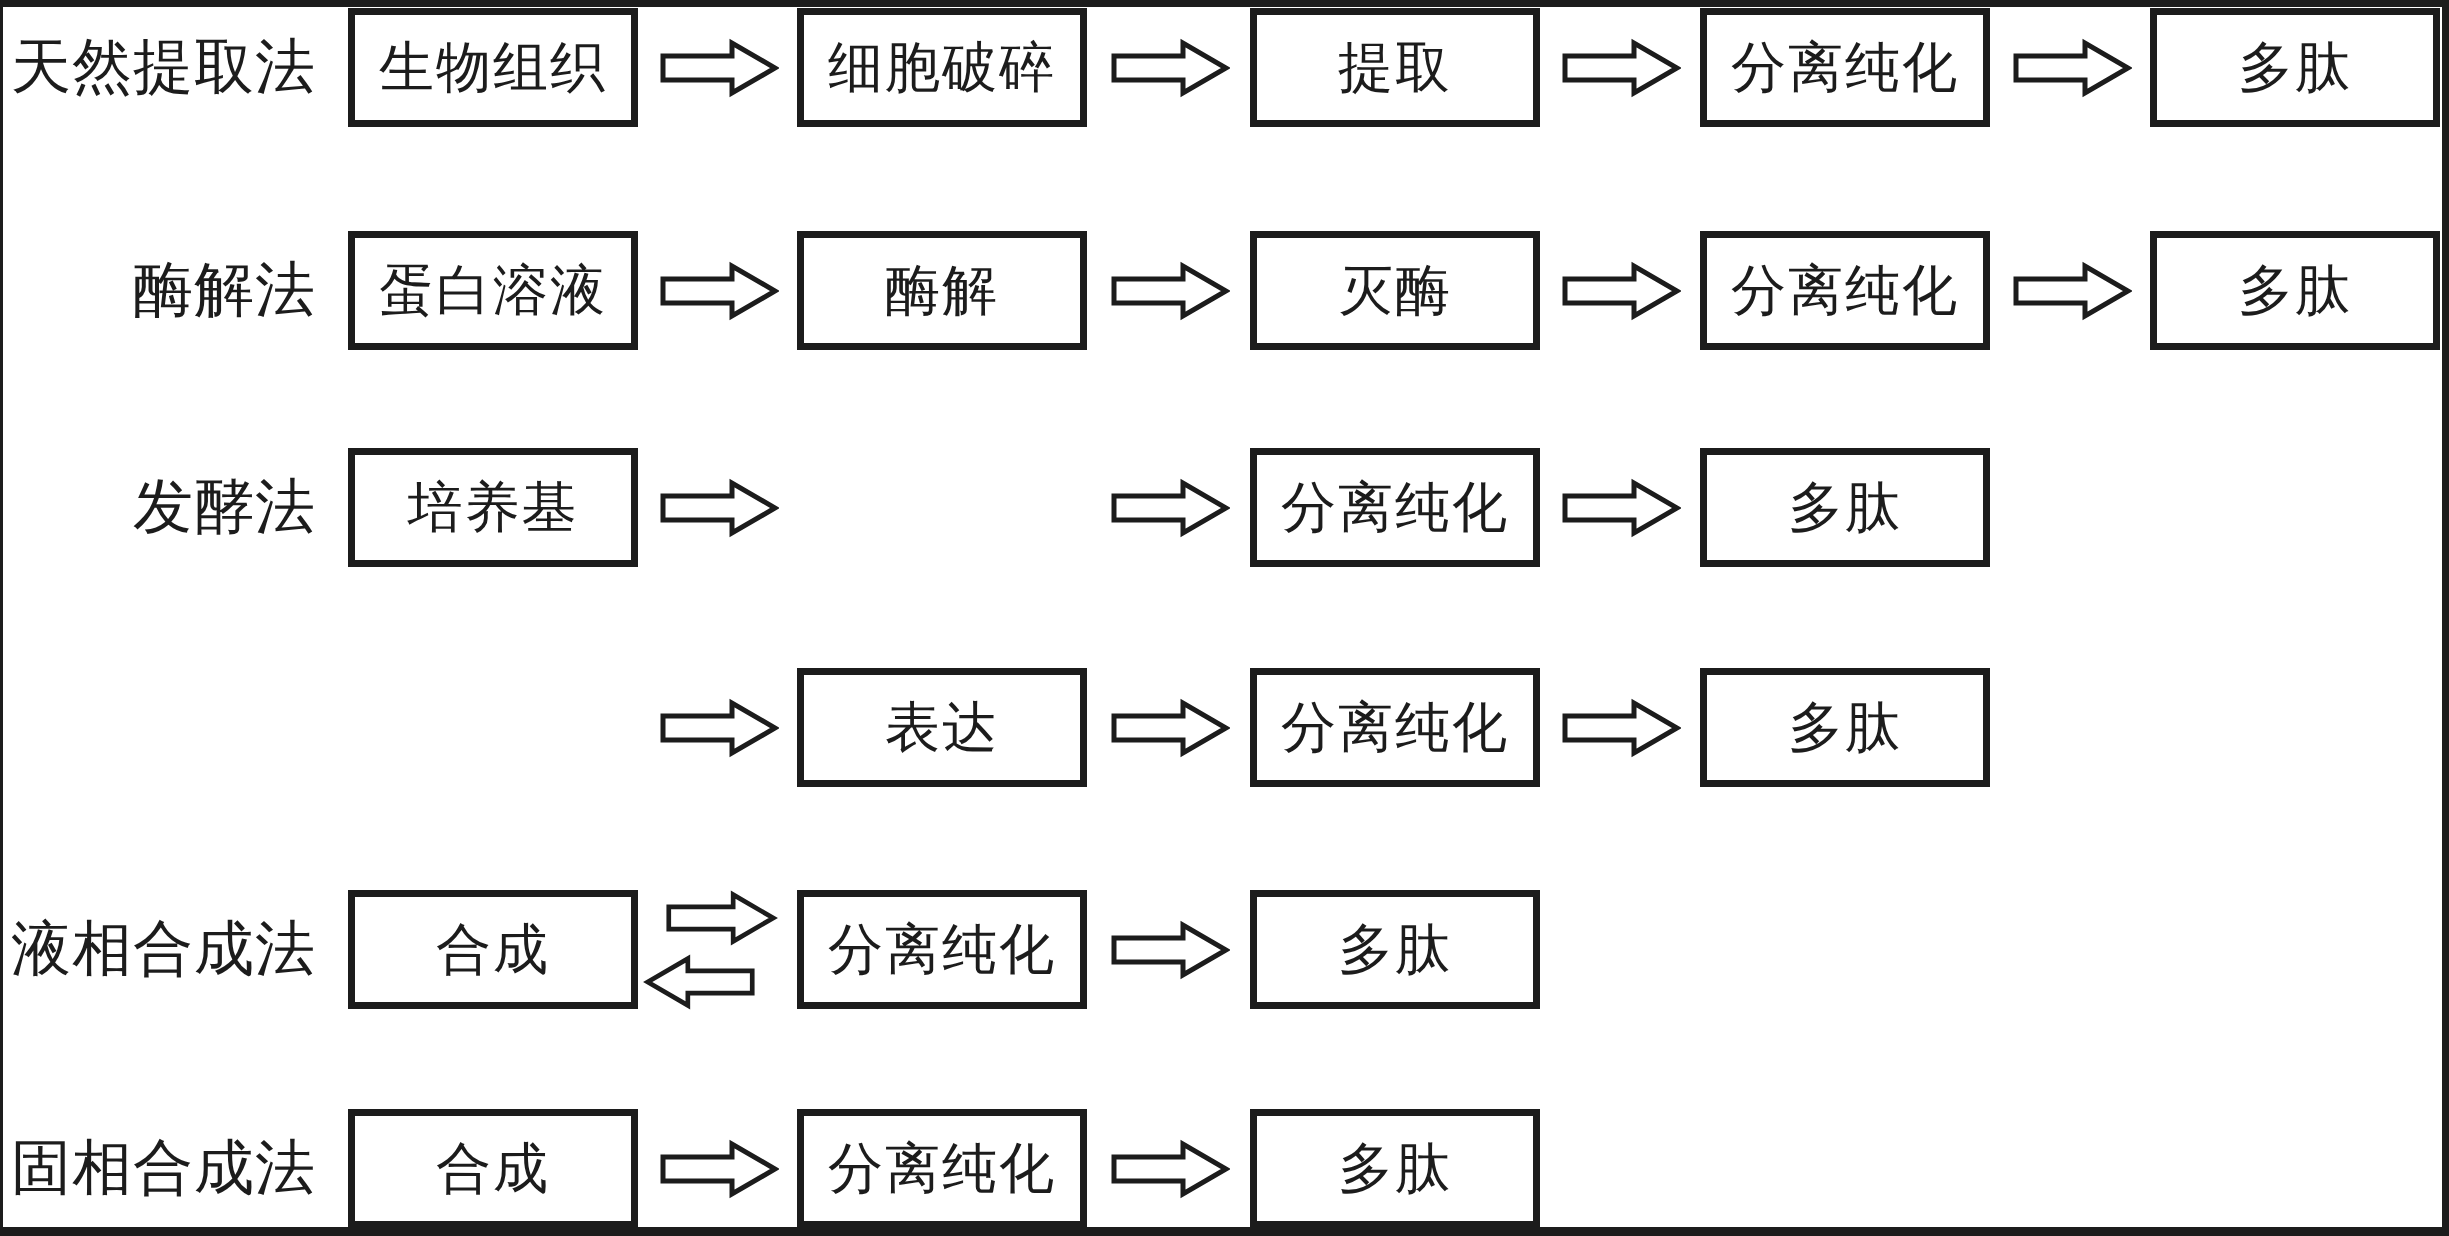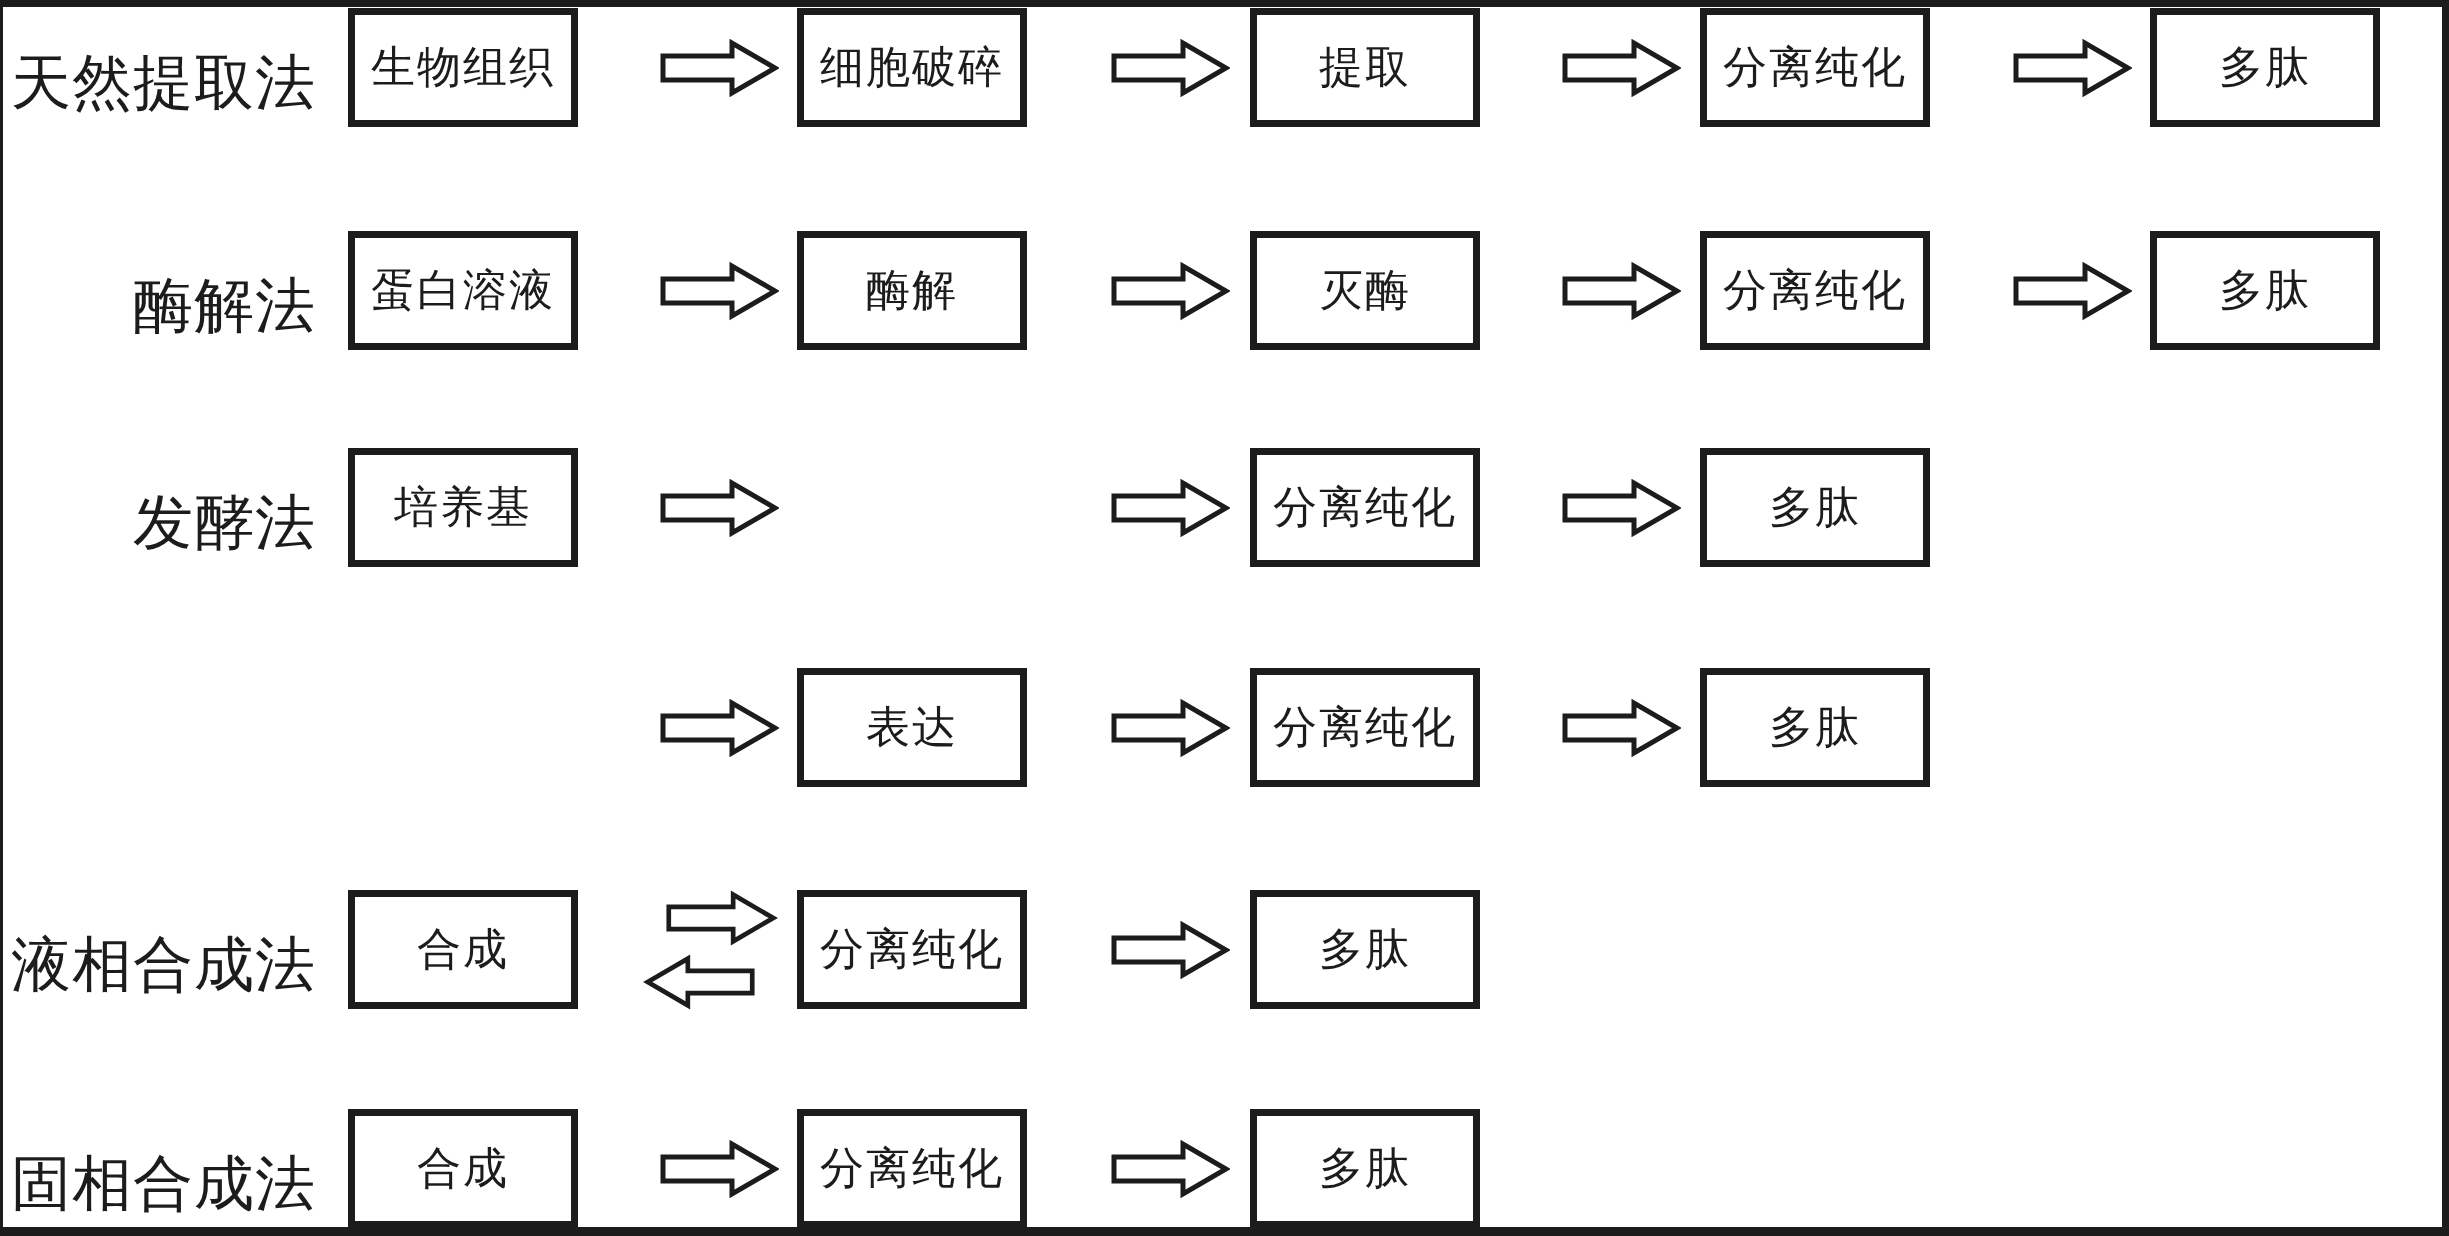--- a/index.html
+++ b/index.html
@@ -29,41 +29,41 @@
   }
   .row{
     position:absolute;
     left:0;
     width:2449px;
     height:119px;
   }
   .label{
     position:absolute;
     left:0;
-    top:16px;
+    top:0;
     width:316px;
     height:100%;
     display:flex;
     align-items:center;
     justify-content:flex-end;
     font-size:60px;
     letter-spacing:1px;
     white-space:nowrap;
   }
   .box{
     position:absolute;
     top:0;
-    width:230px;
+    width:290px;
     height:119px;
     border:7px solid var(--ink);
     background:var(--bg);
     display:flex;
     align-items:center;
     justify-content:center;
-    font-size:44px;
+    font-size:55px;
     letter-spacing:2px;
     white-space:nowrap;
   }
   .c1{left:348px;}
   .c2{left:797px;}
   .c3{left:1250px;text-align:center;}
   .c4{left:1700px;}
   .c5{left:2150px;}
   .arrow{
     position:absolute;

